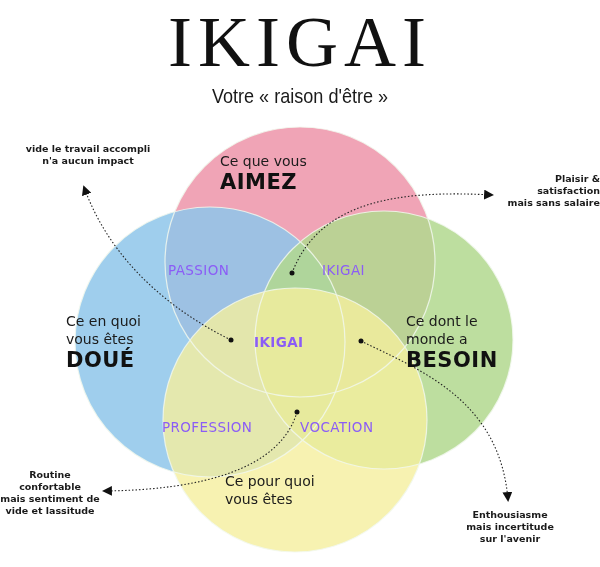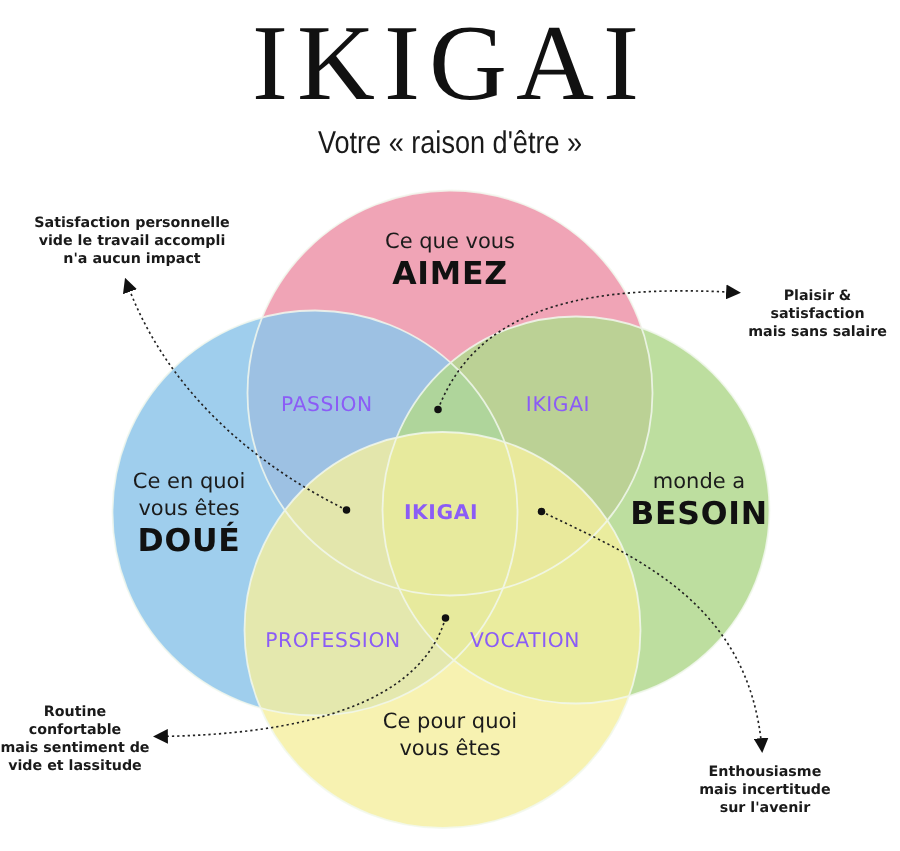--- a/index.html
+++ b/index.html
@@ -1,20 +1,20 @@
 <!DOCTYPE html>
 <html><head>
   <meta charset="utf-8">
   <style>
     html, body { margin:0; padding:0; background:#ffffff; }
     body { width:600px; height:567px; position:relative; overflow:hidden; font-family:"DejaVu Sans", sans-serif; color:#151515; }
     .title { position:absolute; left:0; width:600px; top:6px; text-align:center; font-family:"Liberation Serif", serif; font-size:72px; line-height:72px; letter-spacing:6px; color:#111; font-weight:normal; }
     .subtitle { position:absolute; left:0; width:600px; top:84px; text-align:center; font-family:"Liberation Sans", sans-serif; font-size:21px; line-height:24px; color:#1a1a1a; transform:scaleX(0.86); }
     svg.venn { position:absolute; left:0; top:0; }
-    .lbl { position:absolute; text-align:center; font-family:"DejaVu Sans", sans-serif; }
+    .lbl { position:absolute; font-family:"DejaVu Sans", sans-serif; }
     .small { font-size:14px; line-height:18px; color:#1b1b1b; }
     .big { font-size:21px; font-weight:bold; line-height:24px; color:#111; letter-spacing:0.5px; }
     .region { font-size:13.5px; line-height:16px; color:#8b5cf6; letter-spacing:0.4px; }
     .region.center { font-weight:bold; }
     .note { position:absolute; text-align:center; font-family:"DejaVu Sans", sans-serif; font-size:9.5px; line-height:12px; color:#1a1a1a; font-weight:bold; }
   </style>
 </head>
 <body>
 
 <div class="title">IKIGAI</div>
@@ -65,42 +65,42 @@
   <div class="big">AIMEZ</div>
 </div>
 
 <div class="lbl" style="left:66px; top:312px; width:120px;">
   <div class="small">Ce en quoi</div>
   <div class="small">vous êtes</div>
   <div class="big">DOUÉ</div>
 </div>
 
 <div class="lbl" style="left:406px; top:312px; width:120px;">
+  <div class="small">Ce dont le</div>
   <div class="small">monde a</div>
   <div class="big">BESOIN</div>
 </div>
 
 <div class="lbl" style="left:225px; top:472px; width:150px;">
   <div class="small">Ce pour quoi</div>
   <div class="small">vous êtes</div>
 </div>
 
 <div class="lbl region" style="left:168px; top:262px; width:100px;">PASSION</div>
 <div class="lbl region" style="left:322px; top:262px; width:100px;">IKIGAI</div>
 <div class="lbl region center" style="left:254px; top:334px; width:80px;">IKIGAI</div>
 <div class="lbl region" style="left:162px; top:419px; width:120px;">PROFESSION</div>
 <div class="lbl region" style="left:300px; top:419px; width:100px;">VOCATION</div>
 
 <div class="note" style="left:8px; top:143px; width:160px;">
-  <div>Satisfaction personnelle</div>
   <div>vide le travail accompli</div>
   <div>n'a aucun impact</div>
 </div>
 
-<div class="note" style="left:490px; top:192px; width:110px;">
+<div class="note" style="left:490px; top:173px; width:110px;text-align:right;">
   <div>Plaisir &amp; satisfaction</div>
   <div>mais sans salaire</div>
 </div>
 
 <div class="note" style="left:0px; top:469px; width:100px;">
   <div>Routine confortable</div>
   <div>mais sentiment de</div>
   <div>vide et lassitude</div>
 </div>
 

